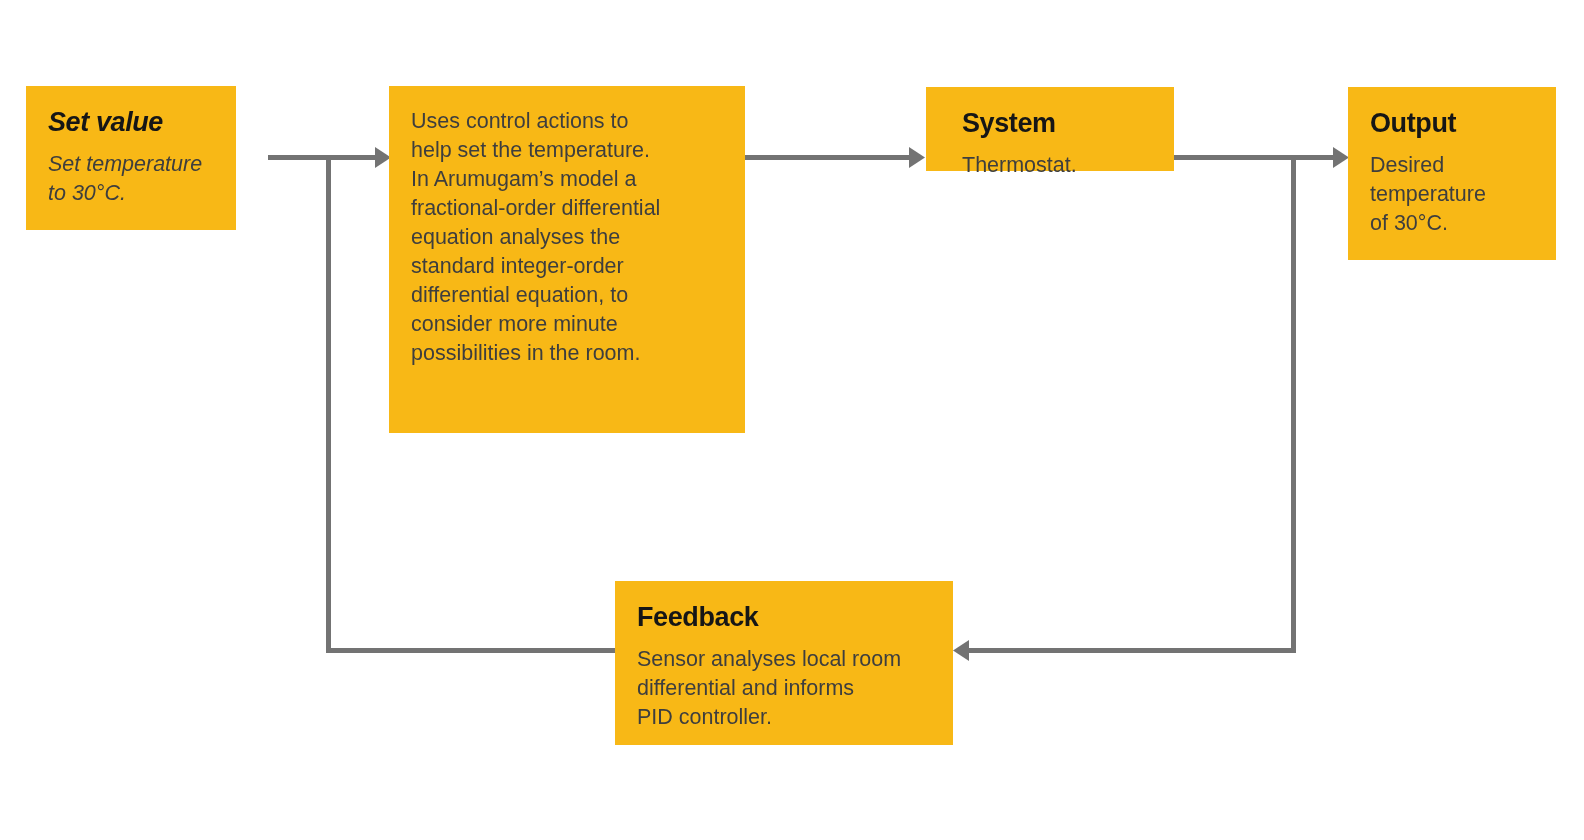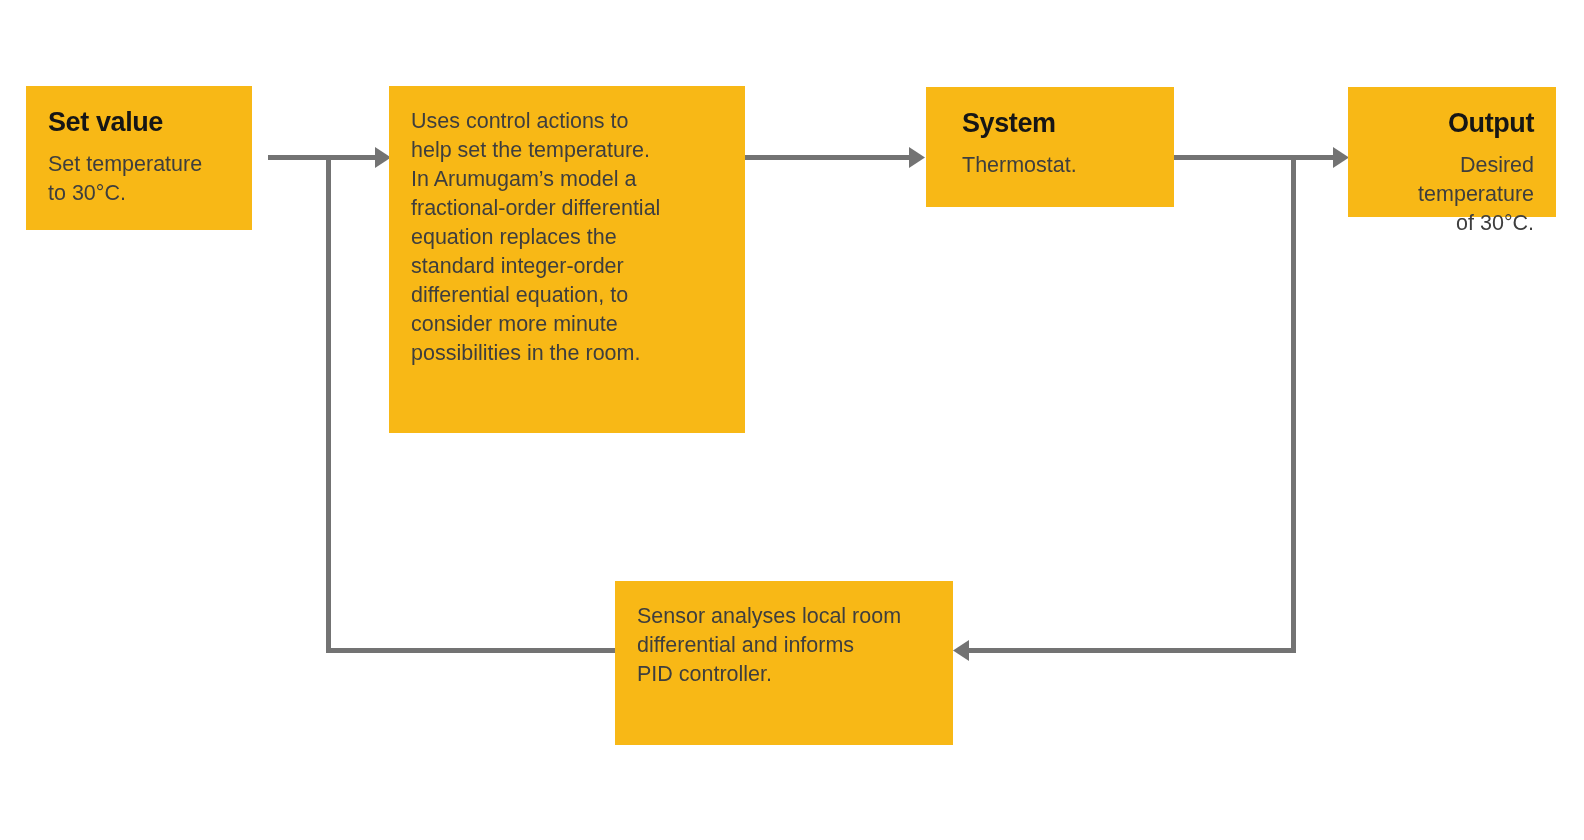--- a/index.html
+++ b/index.html
@@ -37,24 +37,24 @@
     letter-spacing: -0.4px;
     color: var(--title);
     margin-bottom: 12px;
   }
   .node-body {
     font-size: 21.5px;
     line-height: 29px;
     color: var(--body);
     white-space: pre-line;
   }
-  .node-set-value   { left: 26px;   top: 86px;  width: 226px; height: 144px; }
+  .node-set-value   { left: 26px;   top: 86px;  width: 210px; height: 144px; font-style: italic; }
   .node-pid         { left: 389px;  top: 86px;  width: 356px; height: 347px; }
-  .node-system      { left: 926px;  top: 87px;  width: 248px; height: 120px; padding-left: 36px; }
-  .node-output      { left: 1348px; top: 87px;  width: 208px; height: 130px; text-align: right; }
+  .node-system      { left: 926px;  top: 87px;  width: 248px; height: 84px; padding-left: 36px; }
+  .node-output      { left: 1348px; top: 87px;  width: 208px; height: 173px; }
   .node-feedback    { left: 615px;  top: 581px; width: 338px; height: 164px; }
 </style>
 </head>
 <body>
 
 <div class="canvas">
 
   <svg class="connector-layer" width="1584" height="840" viewBox="0 0 1584 840">
     <g fill="none" stroke-width="5" stroke="#737373">
       <path d="M 615 650.5 H 328.5 V 155"></path>
@@ -75,38 +75,39 @@
     <div class="node-title">Set value</div>
     <div class="node-body">Set temperature
 to 30°C.</div>
   </div>
 
   <div class="node node-pid">
     <div class="node-body">Uses control actions to
 help set the temperature.
 In Arumugam’s model a
 fractional-order differential
-equation replaces the
+equation analyses the
 standard integer-order
 differential equation, to
 consider more minute
 possibilities in the room.</div>
   </div>
 
   <div class="node node-system">
     <div class="node-title">System</div>
     <div class="node-body">Thermostat.</div>
   </div>
 
   <div class="node node-output">
     <div class="node-title">Output</div>
     <div class="node-body">Desired
 temperature
 of 30°C.</div>
   </div>
 
   <div class="node node-feedback">
+    <div class="node-title">Feedback</div>
     <div class="node-body">Sensor analyses local room
 differential and informs
 PID controller.</div>
   </div>
 
 </div>
 
 </body></html>

